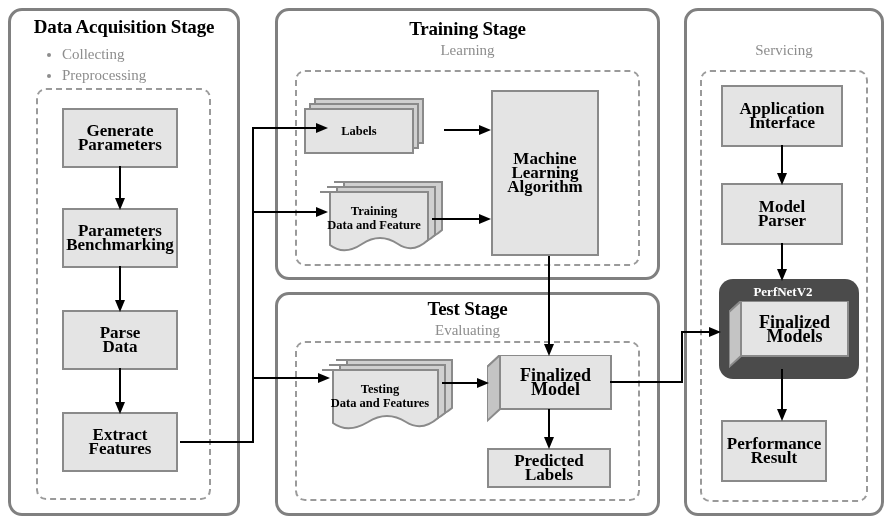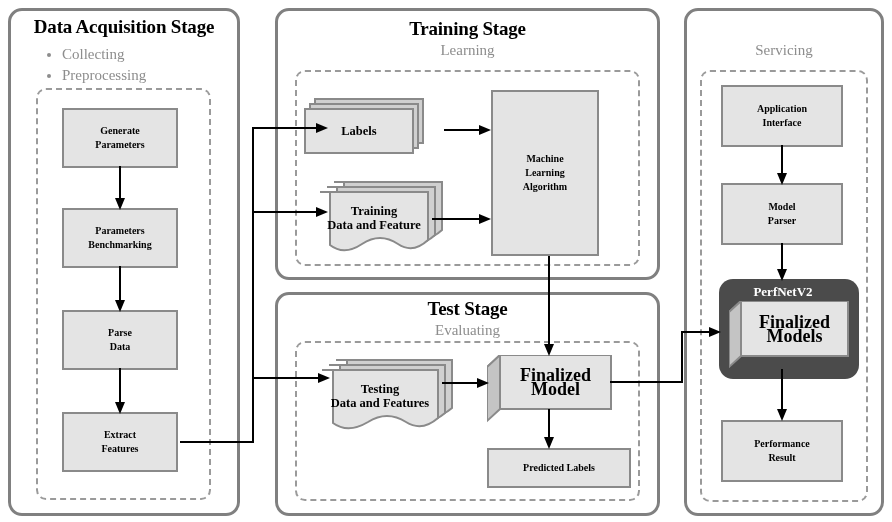--- a/index.html
+++ b/index.html
@@ -56,21 +56,21 @@
   }
   .node {
     position: absolute;
     box-sizing: border-box;
     background: #e4e4e4;
     border: 2px solid #8a8a8a;
     display: flex;
     align-items: center;
     justify-content: center;
     text-align: center;
-    font-size: 10px;
+    font-size: 17px;
     font-weight: bold;
     color: #000000;
     line-height: 14px;
     white-space: pre-line;
   }
   
   .stack-wrap { position: absolute; }
   .stack-wrap .sheet {
     position: absolute;
     background: #d0d0d0;
@@ -224,21 +224,21 @@
   <div class="box3d-wrap" style="left:487px; top:355px; width:125px; height:68px;">
     <svg width="125" height="68">
       <polygon points="0,12 13,0 124,0 111,12" fill="#d4d4d4" stroke="#8a8a8a" stroke-width="2"></polygon>
       <polygon points="0,12 0,66 13,54 13,0" fill="#c4c4c4" stroke="#8a8a8a" stroke-width="2"></polygon>
       <rect x="13" y="0" width="111" height="54" fill="#e4e4e4" stroke="#8a8a8a" stroke-width="2"></rect>
     </svg>
     <div class="box3d-label" style="left:13px; top:0px; width:111px; height:54px;">Finalized
 Model</div>
   </div>
 
-  <div class="node" style="left:487px; top:448px; width:144px; height:40px;">Predicted Labels</div>
+  <div class="node" style="left:487px; top:448px; width:124px; height:40px;">Predicted Labels</div>
 
   <svg class="edge" style="left:442px; top:376px;" width="50" height="14">
     <line x1="0" y1="7" x2="36" y2="7"></line>
     <polygon points="47,7 35,2 35,12"></polygon>
   </svg>
 
   <svg class="edge" style="left:541px; top:256px;" width="16" height="102">
     <line x1="8" y1="0" x2="8" y2="90"></line>
     <polygon points="8,100 3,88 13,88"></polygon>
   </svg>
@@ -263,21 +263,21 @@
   <div class="box3d-wrap" style="left:729px; top:301px; width:120px; height:68px;">
     <svg width="120" height="68">
       <polygon points="0,11 12,0 119,0 107,11" fill="#d4d4d4" stroke="#8a8a8a" stroke-width="2"></polygon>
       <polygon points="0,11 0,66 12,55 12,0" fill="#c4c4c4" stroke="#8a8a8a" stroke-width="2"></polygon>
       <rect x="12" y="0" width="107" height="55" fill="#e4e4e4" stroke="#8a8a8a" stroke-width="2"></rect>
     </svg>
     <div class="box3d-label" style="left:12px; top:0px; width:107px; height:55px;">Finalized
 Models</div>
   </div>
 
-  <div class="node" style="left:721px; top:420px; width:122px; height:62px;">Performance
+  <div class="node" style="left:721px; top:420px; width:106px; height:62px;">Performance
 Result</div>
 
   <svg class="edge" style="left:774px; top:145px;" width="16" height="42">
     <line x1="8" y1="0" x2="8" y2="30"></line>
     <polygon points="8,40 3,28 13,28"></polygon>
   </svg>
   <svg class="edge" style="left:774px; top:243px;" width="16" height="40">
     <line x1="8" y1="0" x2="8" y2="28"></line>
     <polygon points="8,38 3,26 13,26"></polygon>
   </svg>

